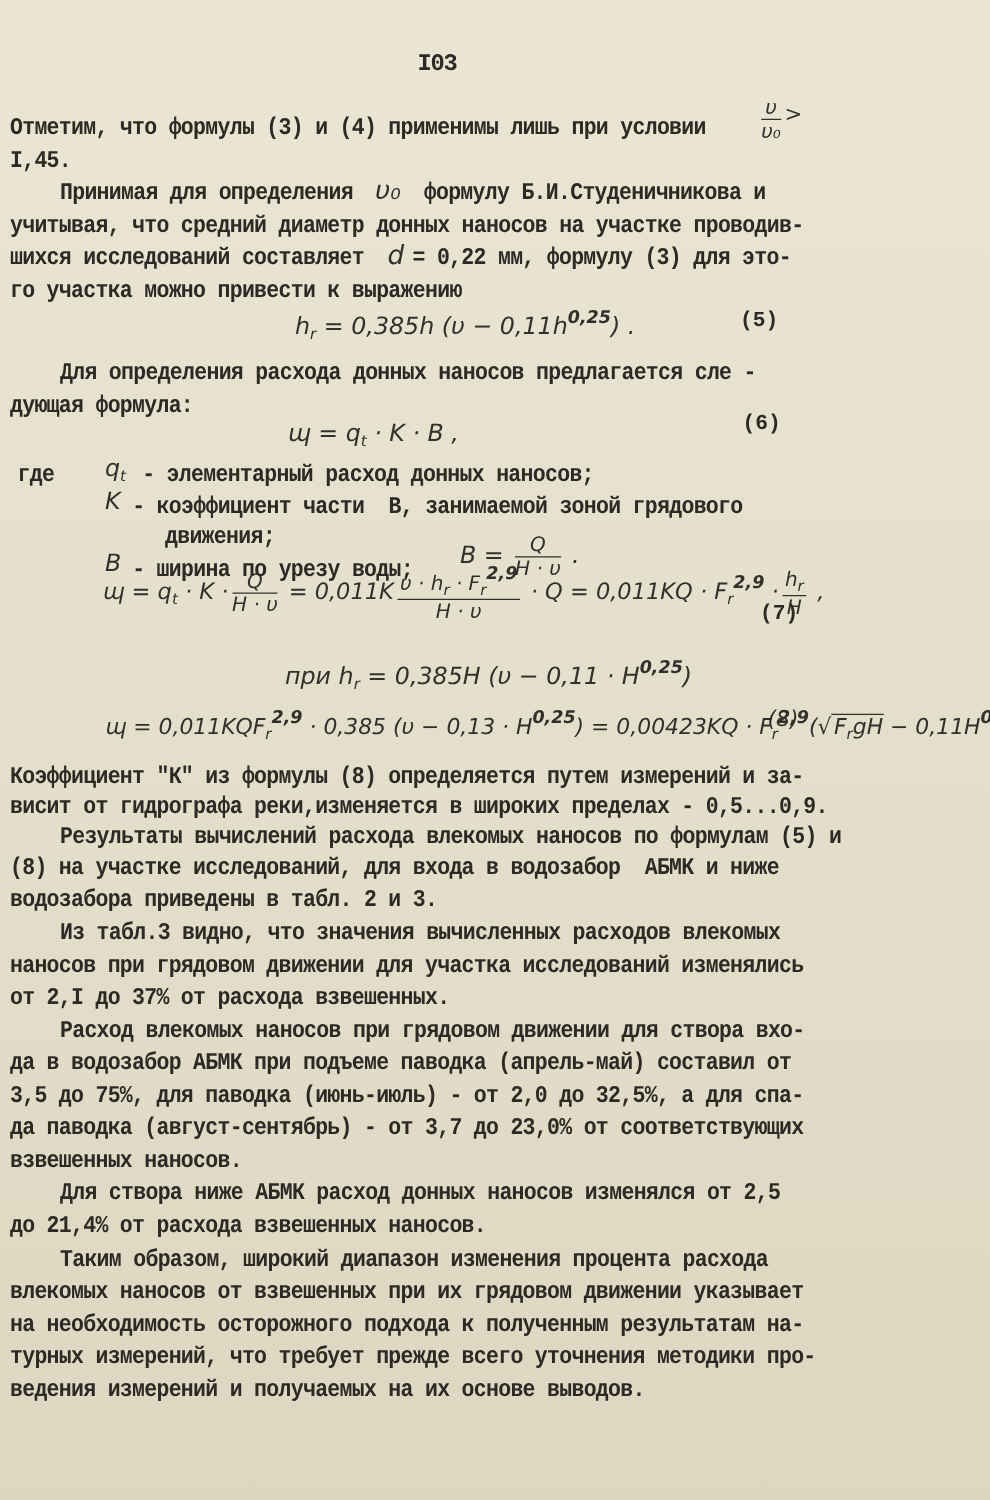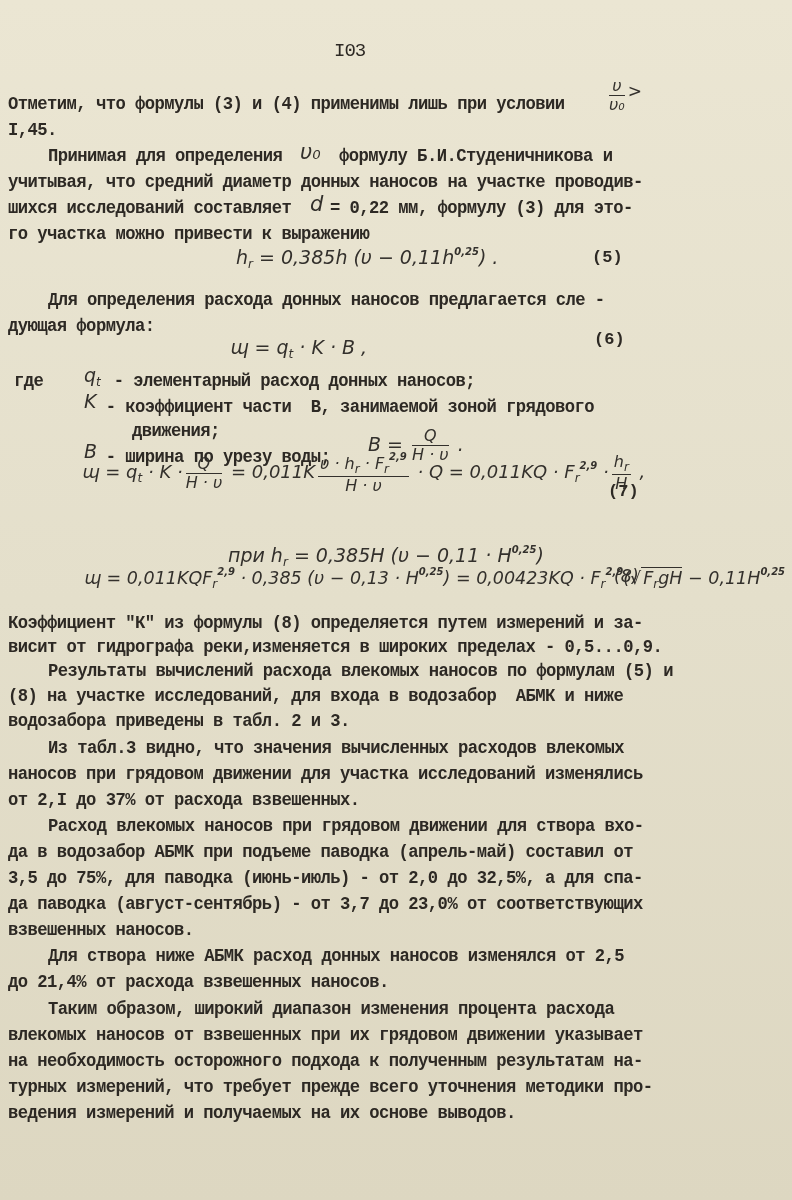--- a/index.html
+++ b/index.html
@@ -11,27 +11,27 @@
     font-family: "Liberation Mono", "DejaVu Sans Mono", monospace;
     color: #2a2622;
   }
   .page { position: absolute; inset: 0; }
   .line {
     position: absolute; white-space: pre;
     font-size: 17.2px; letter-spacing: -0.55px;
     font-weight: bold; color: #2d2924;
     transform: scaleY(1.12); transform-origin: left top;
   }
-  .pnum { position: absolute; left: 334px; top: 40px; font-size: 19px; font-weight: normal; letter-spacing: -1px; }
+  .pnum { position: absolute; left: 334px; top: 40px; font-size: 19px; font-weight: bold; letter-spacing: -1px; }
   .formula {
     position: absolute; white-space: nowrap;
     font-family: "DejaVu Sans", "Liberation Sans", sans-serif;
     font-style: italic; color: #33302c; font-size: 19px;
   }
-  .formula sup { font-size: 10px; font-weight: bold; vertical-align: 9px; letter-spacing: 0; }
+  .formula sup { font-size: 14px; font-weight: bold; vertical-align: 9px; letter-spacing: 0; }
   .formula sub { font-size: 12px; vertical-align: -4px; }
   .eqnum {
     position: absolute; white-space: pre; font-size: 17px; font-weight: bold; color: #2d2924;
   }
   .frac { display: inline-block; vertical-align: middle; text-align: center; line-height: 1; margin: 0 3px; }
   .frac .num { display: block; border-bottom: 1.4px solid #33302c; padding: 0 2px 1px; font-size: 16px; }
   .frac .den { display: block; padding-top: 1px; font-size: 16px; }
   .sqrt { border-top: 1.4px solid #33302c; padding-left: 2px; }
 </style>
 </head>
@@ -81,21 +81,21 @@
   <div class="line" style="left:96px;top:446px;"> - ширина по урезу воды;</div>
   <div class="formula" style="left:368px;top:428px;">
     <span>B = </span><span class="frac"><span class="num">Q</span><span class="den">H · υ</span></span><span> .</span>
   </div>
 
   <div class="formula" style="left:82px;top:452px;font-size:18px;">
     <span>ɰ = q</span><sub>t</sub><span> · K ·</span><span class="frac"><span class="num">Q</span><span class="den">H · υ</span></span><span> = 0,011K</span><span class="frac"><span class="num"><span>υ · h</span><sub>r</sub><span> · F</span><sub>r</sub><sup>2,9</sup></span><span class="den">H · υ</span></span><span> · Q = 0,011KQ · F</span><sub>r</sub><sup>2,9</sup><span> ·</span><span class="frac"><span class="num"><span>h</span><sub>r</sub></span><span class="den">H</span></span><span> ,</span>
   </div>
   <div class="eqnum" style="left:608px;top:482px;">(7)</div>
 
-  <div class="formula" style="left:228px;top:544px;">
+  <div class="formula" style="left:228px;top:526px;">
     <span>при  h</span><sub>r</sub><span> = 0,385H (υ − 0,11 · H</span><sup>0,25</sup><span>)</span>
   </div>
 
   <div class="formula" style="left:84px;top:566px;font-size:17.5px;">
     <span>ɰ = 0,011KQF</span><sub>r</sub><sup>2,9</sup><span> · 0,385 (υ − 0,13 · H</span><sup>0,25</sup><span>) = 0,00423KQ · F</span><sub>r</sub><sup>2,9</sup><span>(</span><span style="font-style:normal;">√</span><span class="sqrt"><span>F</span><sub>r</sub><span>gH</span></span><span> − 0,11H</span><sup>0,25</sup>
   </div>
   <div class="formula" style="left:614px;top:566px;font-size:17.5px;">(8)</div>
 
   <div class="line" style="left:8px;top:612px;">Коэффициент "К" из формулы (8) определяется путем измерений и за-</div>
   <div class="line" style="left:8px;top:636px;">висит от гидрографа реки,изменяется в широких пределах - 0,5...0,9.</div>

